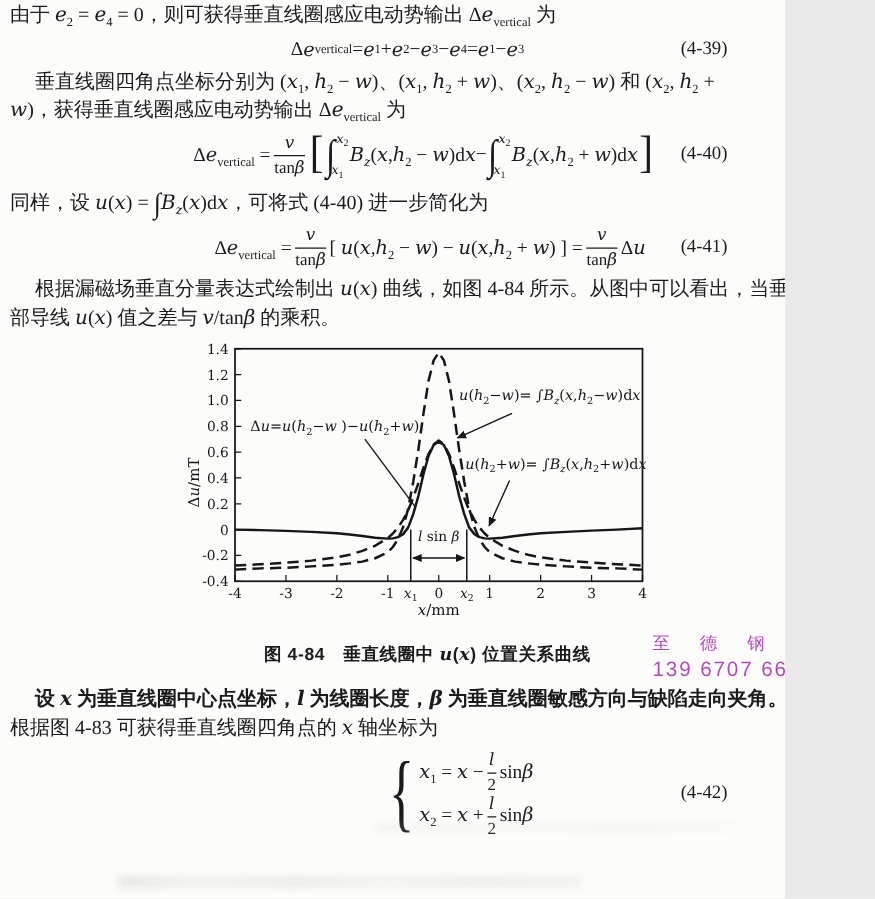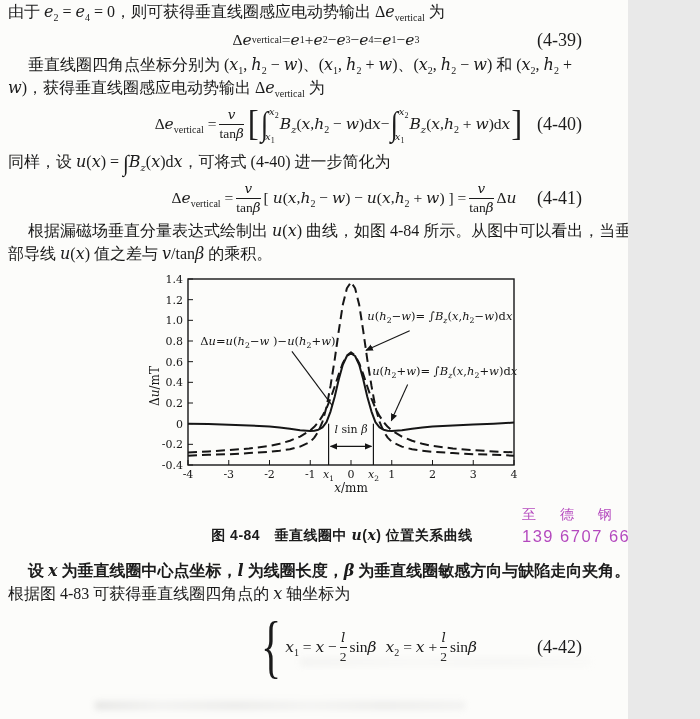--- a/index.html
+++ b/index.html
@@ -3,47 +3,47 @@
 <meta charset="utf-8">
 <style>
   html,body{margin:0;padding:0;background:#e9e9e9;}
   .page{position:relative;width:628px;height:719px;background:#fcfcfa;color:#1b1b1b;
         font-family:"Liberation Serif","DejaVu Serif",serif;font-size:16px;overflow:hidden;}
   .it{font-style:italic;font-family:"DejaVu Serif","Liberation Serif",serif;}
   sub{font-size:10px;line-height:0;}
   .line{padding:0 40px 0 8px;height:23px;line-height:23px;white-space:nowrap;}
   .indent{padding-left:28px;}
   .eqrow{position:relative;display:flex;justify-content:center;align-items:center;white-space:nowrap;}
-  .eqnum{position:absolute;right:46px;top:50%;transform:translateY(-50%);font-size:18px;}
+  .eqnum{position:absolute;right:46px;top:50%;transform:translateY(-50%);font-size:15px;}
   .eqbody{display:inline-flex;align-items:center;position:relative;}
   .eq39{height:27px;margin-top:3px;font-size:15.5px;}
   .eq39 .eqbody{left:12px;}
   .eq40{height:46px;margin-top:2px;font-size:15.5px;}
   .eq40 .eqbody{left:25px;}
   .eq41{height:42px;margin-top:2px;font-size:15.5px;}
   .eq41 .eqbody{left:30px;}
   .eq42{height:64px;margin-top:10px;font-size:15.5px;}
   .eq42 .eqbody{left:55px;}
   .frac{display:inline-flex;flex-direction:column;align-items:center;margin:0 3px;font-size:13.5px;line-height:1.12;}
   .fbar{height:0;border-top:1.4px solid #1b1b1b;align-self:stretch;margin:1px 0;}
   .bigbr{font-size:33px;line-height:1;transform:scaleY(1.1);font-weight:400;margin:0 1px;position:relative;top:-1px;}
   .int{display:inline-flex;align-items:center;margin:0 1px;}
   .isign{font-size:27px;line-height:1;transform:scaleY(1.25);}
   .lims{display:inline-flex;flex-direction:column;justify-content:space-between;height:35px;font-size:10px;line-height:1;margin-left:1px;}
   .lims sub{font-size:8px;}
   .lims .lbot{margin-left:-4px;}
   .intinline{font-size:21px;line-height:1;vertical-align:-3px;display:inline-block;transform:scaleY(1.1);}
   .cases{display:inline-flex;align-items:center;}
   .brace{font-size:42px;line-height:1;transform:scaleY(1.65);font-weight:400;margin-right:4px;}
-  .caselines{display:inline-flex;flex-direction:row;gap:9px;}
+  .caselines{display:inline-flex;flex-direction:column;gap:9px;}
   .cline{display:inline-flex;align-items:center;height:26px;}
   .figure{margin-top:4px;margin-left:146px;width:400px;}
   #chart{width:392px;height:236px;}
   .caption{width:392px;text-align:center;font-family:"Liberation Sans","DejaVu Sans",sans-serif;
-           font-weight:700;font-size:14px;margin-top:22px;letter-spacing:.5px;}
+           font-weight:700;font-size:14px;margin-top:10px;letter-spacing:.5px;}
   .para-gap{}
   .sec-gap{margin-top:14px;font-weight:bold;}
   .watermark{position:absolute;left:522px;top:506px;color:#a21caf;opacity:.8;
              font-family:"Liberation Sans","DejaVu Sans",sans-serif;pointer-events:none;}
   .wm1{font-size:14px;letter-spacing:10px;white-space:nowrap;}
   .wm2{font-size:16.5px;letter-spacing:1.5px;margin-top:3px;white-space:nowrap;}
   .bleed1{position:absolute;left:95px;top:701px;width:370px;height:9px;opacity:.30;filter:blur(3px);
           background:linear-gradient(90deg,#b5b5b5,#dcdcdc 18%,#c6c6c6 38%,#e0e0e0 58%,#cccccc 78%,#dddddd);}
   .bleed2{position:absolute;left:300px;top:658px;width:290px;height:8px;opacity:.14;filter:blur(3px);
           background:linear-gradient(90deg,#c0c0c0,#e0e0e0 40%,#cfcfcf 70%,#e6e6e6);}

